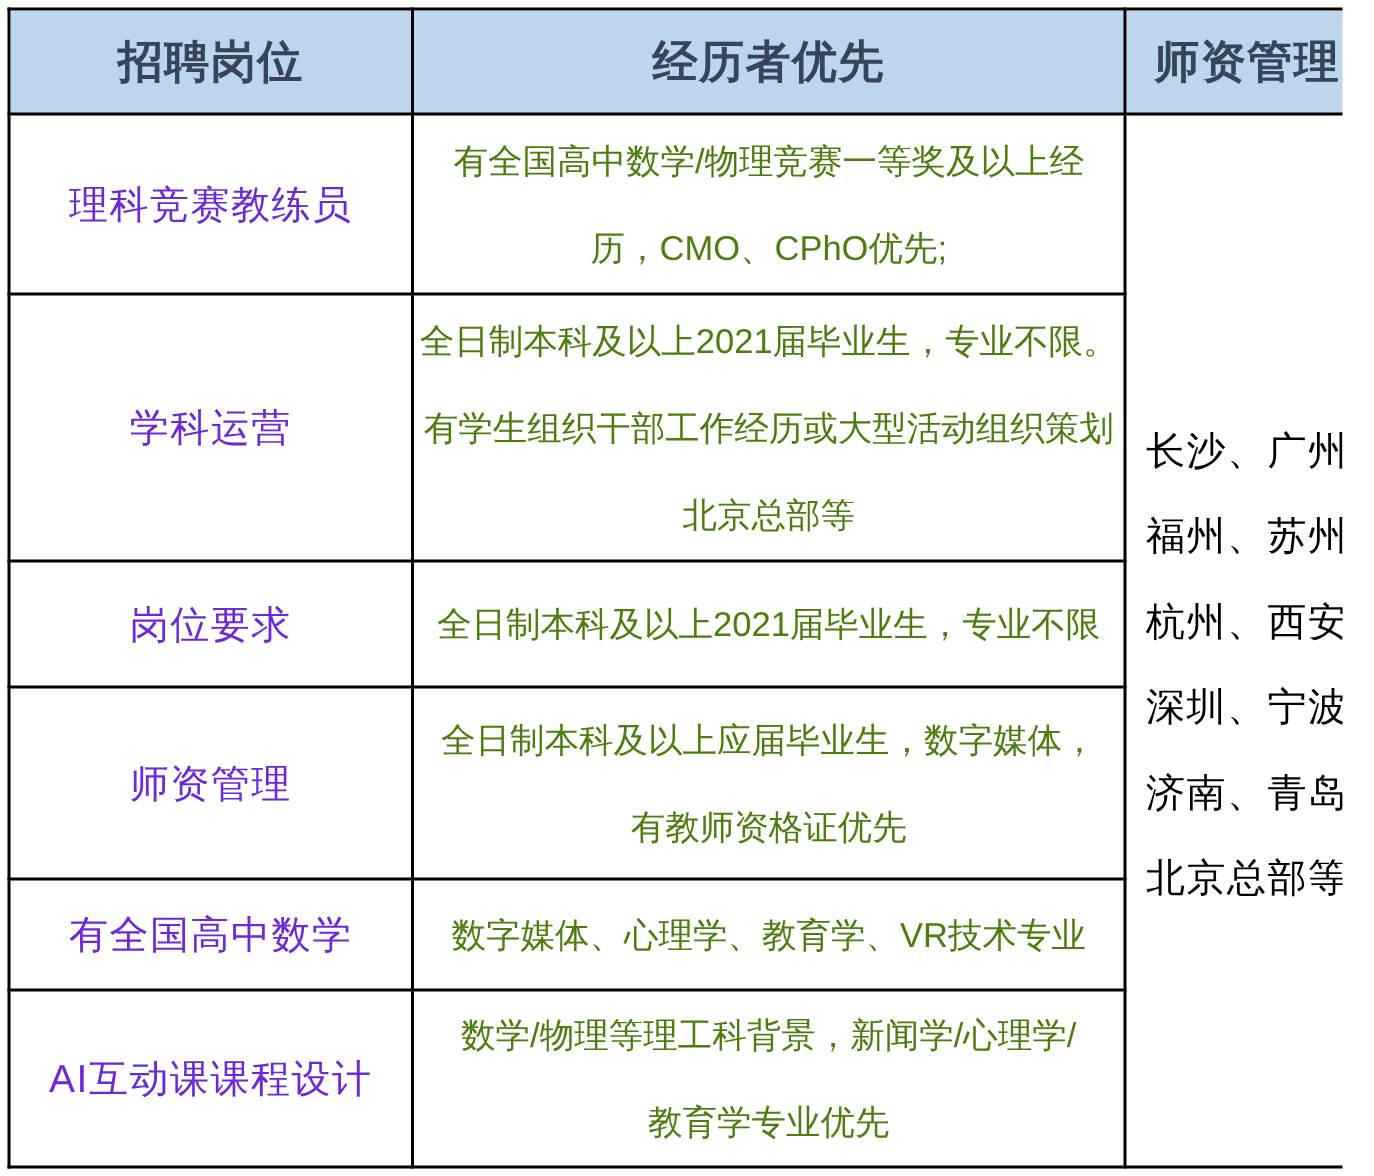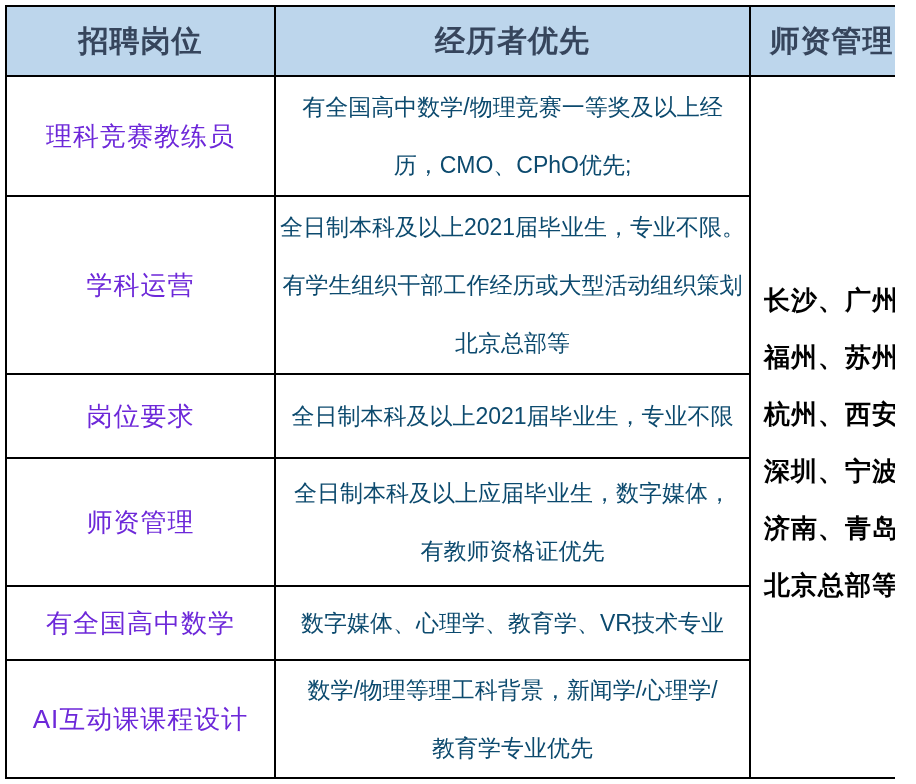--- a/index.html
+++ b/index.html
@@ -39,39 +39,38 @@
     font-weight: bold;
     letter-spacing: 1px;
   }
   td.pos {
     font-size: 26px;
     color: #6d28d9;
     letter-spacing: 1px;
   }
   td.req {
     font-size: 23px;
-    color: #0c4a6e;
+    color: #4d7c0f;
   }
   td.req .rline {
     line-height: 58px;
     white-space: nowrap;
   }
   td.loc {
     font-size: 26px;
     color: #000000;
   }
   td.loc .lblock {
     position: relative;
     top: 16px;
   }
   td.loc .lline {
     line-height: 57px;
     white-space: nowrap;
     letter-spacing: 1px;
-    font-weight: bold;
   }
   tr.h-head  { height: 70px; }
   tr.h-r1 { height: 120px; }
   tr.h-r2 { height: 178px; }
   tr.h-r3 { height: 84px; }
   tr.h-r4 { height: 128px; }
   tr.h-r5 { height: 74px; }
   tr.h-r6 { height: 117px; }
 </style>
 </head>

